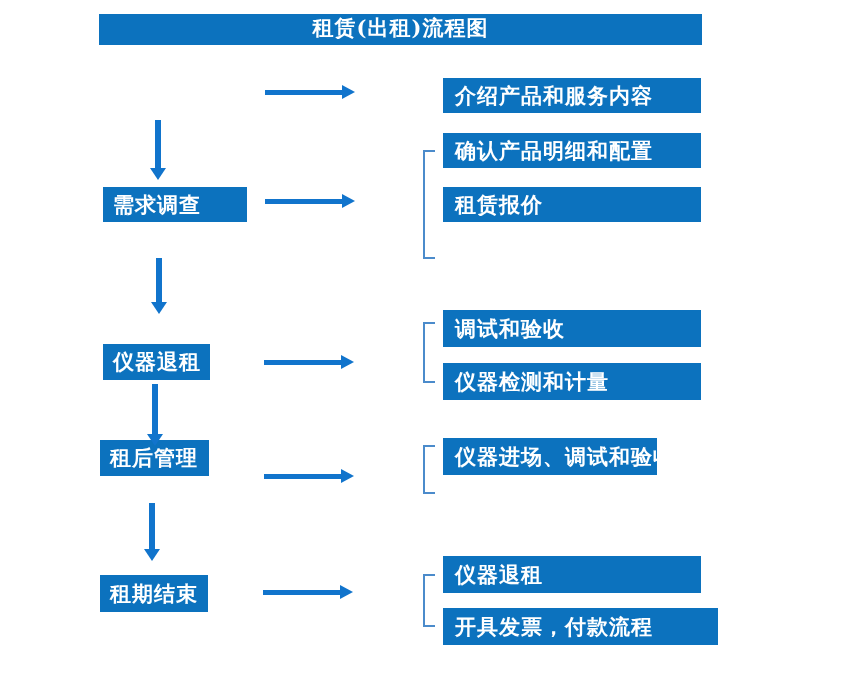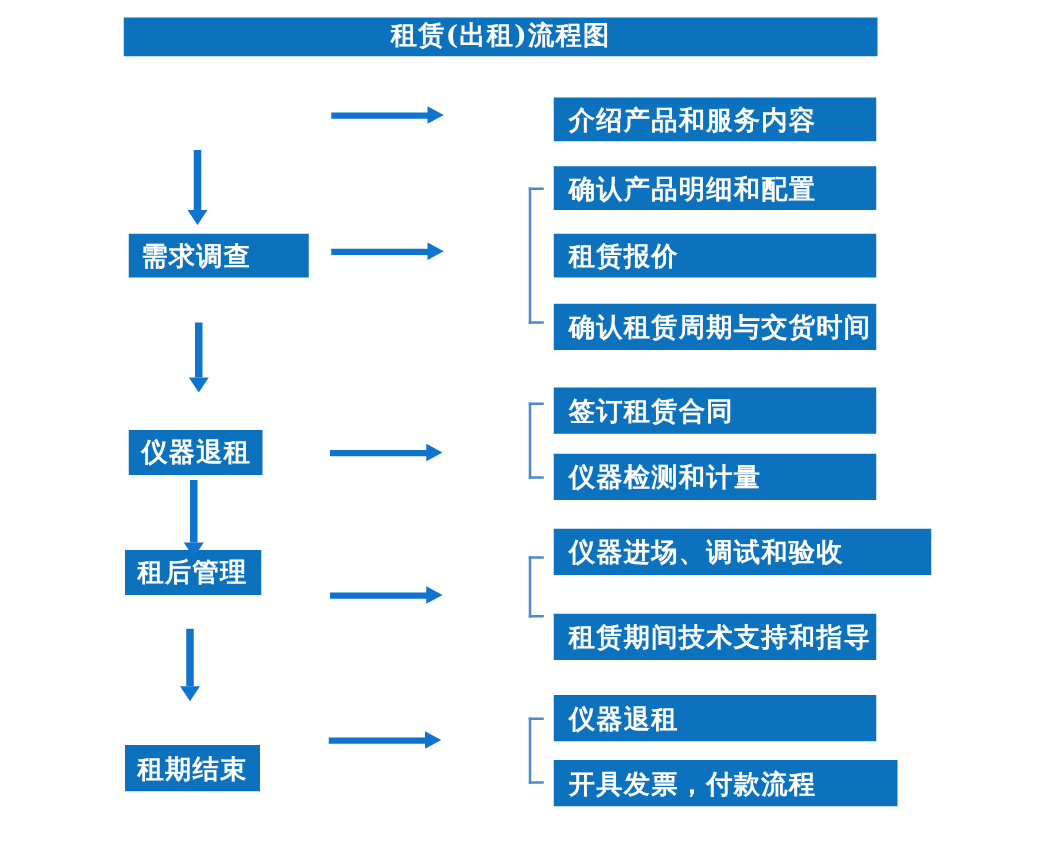--- a/index.html
+++ b/index.html
@@ -62,21 +62,21 @@
 
   <div class="step-box" style="left:103px;top:187px;width:144px;height:35px">
     <span>需求调查</span>
   </div>
   <div class="step-box" style="left:103px;top:344px;width:107px;height:36px">
     <span>仪器退租</span>
   </div>
   <div class="step-box" style="left:100px;top:440px;width:109px;height:36px">
     <span>租后管理</span>
   </div>
-  <div class="step-box" style="left:100px;top:596px;width:108px;height:37px">
+  <div class="step-box" style="left:100px;top:575px;width:108px;height:37px">
     <span>租期结束</span>
   </div>
 
   <div class="v-arrow" style="left:150px;top:120px;height:60px">
     <div class="shaft" style="height:48px"></div>
       <div class="head"></div>
   </div>
   <div class="v-arrow" style="left:151px;top:258px;height:56px">
     <div class="shaft" style="height:44px"></div>
       <div class="head"></div>
@@ -134,34 +134,28 @@
 
   <div class="detail-box" style="left:443px;top:133px;width:258px;height:35px">
     <span>确认产品明细和配置</span>
   </div>
   <div class="detail-box" style="left:443px;top:78px;width:258px;height:35px">
     <span>介绍产品和服务内容</span>
   </div>
   <div class="detail-box" style="left:443px;top:187px;width:258px;height:35px">
     <span>租赁报价</span>
   </div>
-  <div class="detail-box" style="left:443px;top:243px;width:258px;height:37px">
-    <span>确认租赁周期与交货时间</span>
-  </div>
   <div class="detail-box" style="left:443px;top:310px;width:258px;height:37px">
-    <span>签订租赁合同</span>
+    <span>调试和验收</span>
   </div>
   <div class="detail-box" style="left:443px;top:363px;width:258px;height:37px">
     <span>仪器检测和计量</span>
   </div>
-  <div class="detail-box" style="left:443px;top:423px;width:302px;height:37px">
+  <div class="detail-box" style="left:443px;top:438px;width:214px;height:37px">
     <span>仪器进场、调试和验收</span>
-  </div>
-  <div class="detail-box" style="left:443px;top:491px;width:258px;height:37px">
-    <span>租赁期间技术支持和指导</span>
   </div>
   <div class="detail-box" style="left:443px;top:556px;width:258px;height:37px">
     <span>仪器退租</span>
   </div>
   <div class="detail-box" style="left:443px;top:608px;width:275px;height:37px">
     <span>开具发票，付款流程</span>
   </div>
 
 </div>
 

